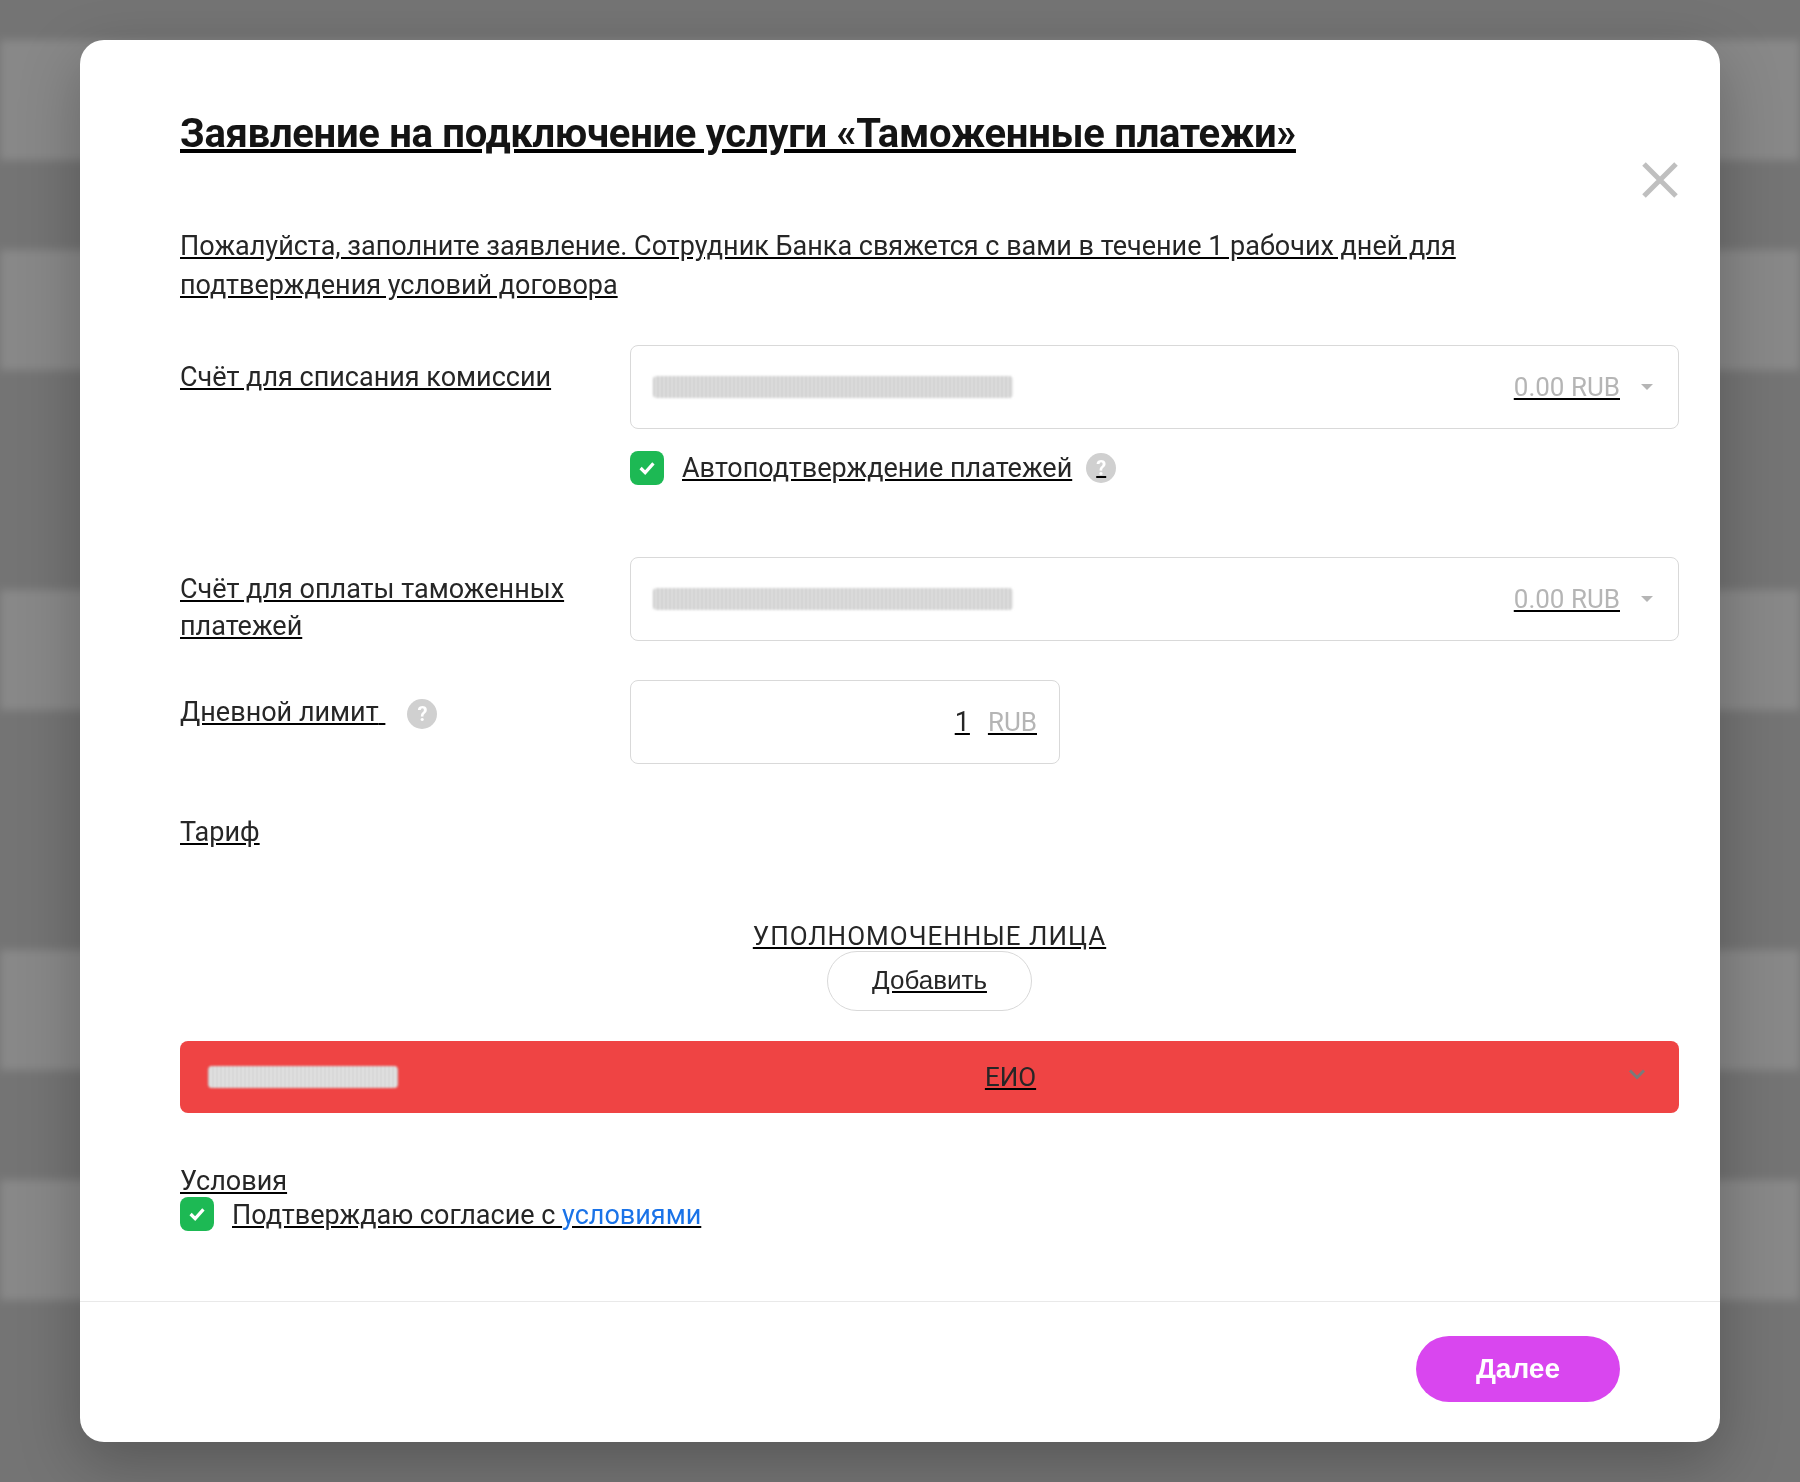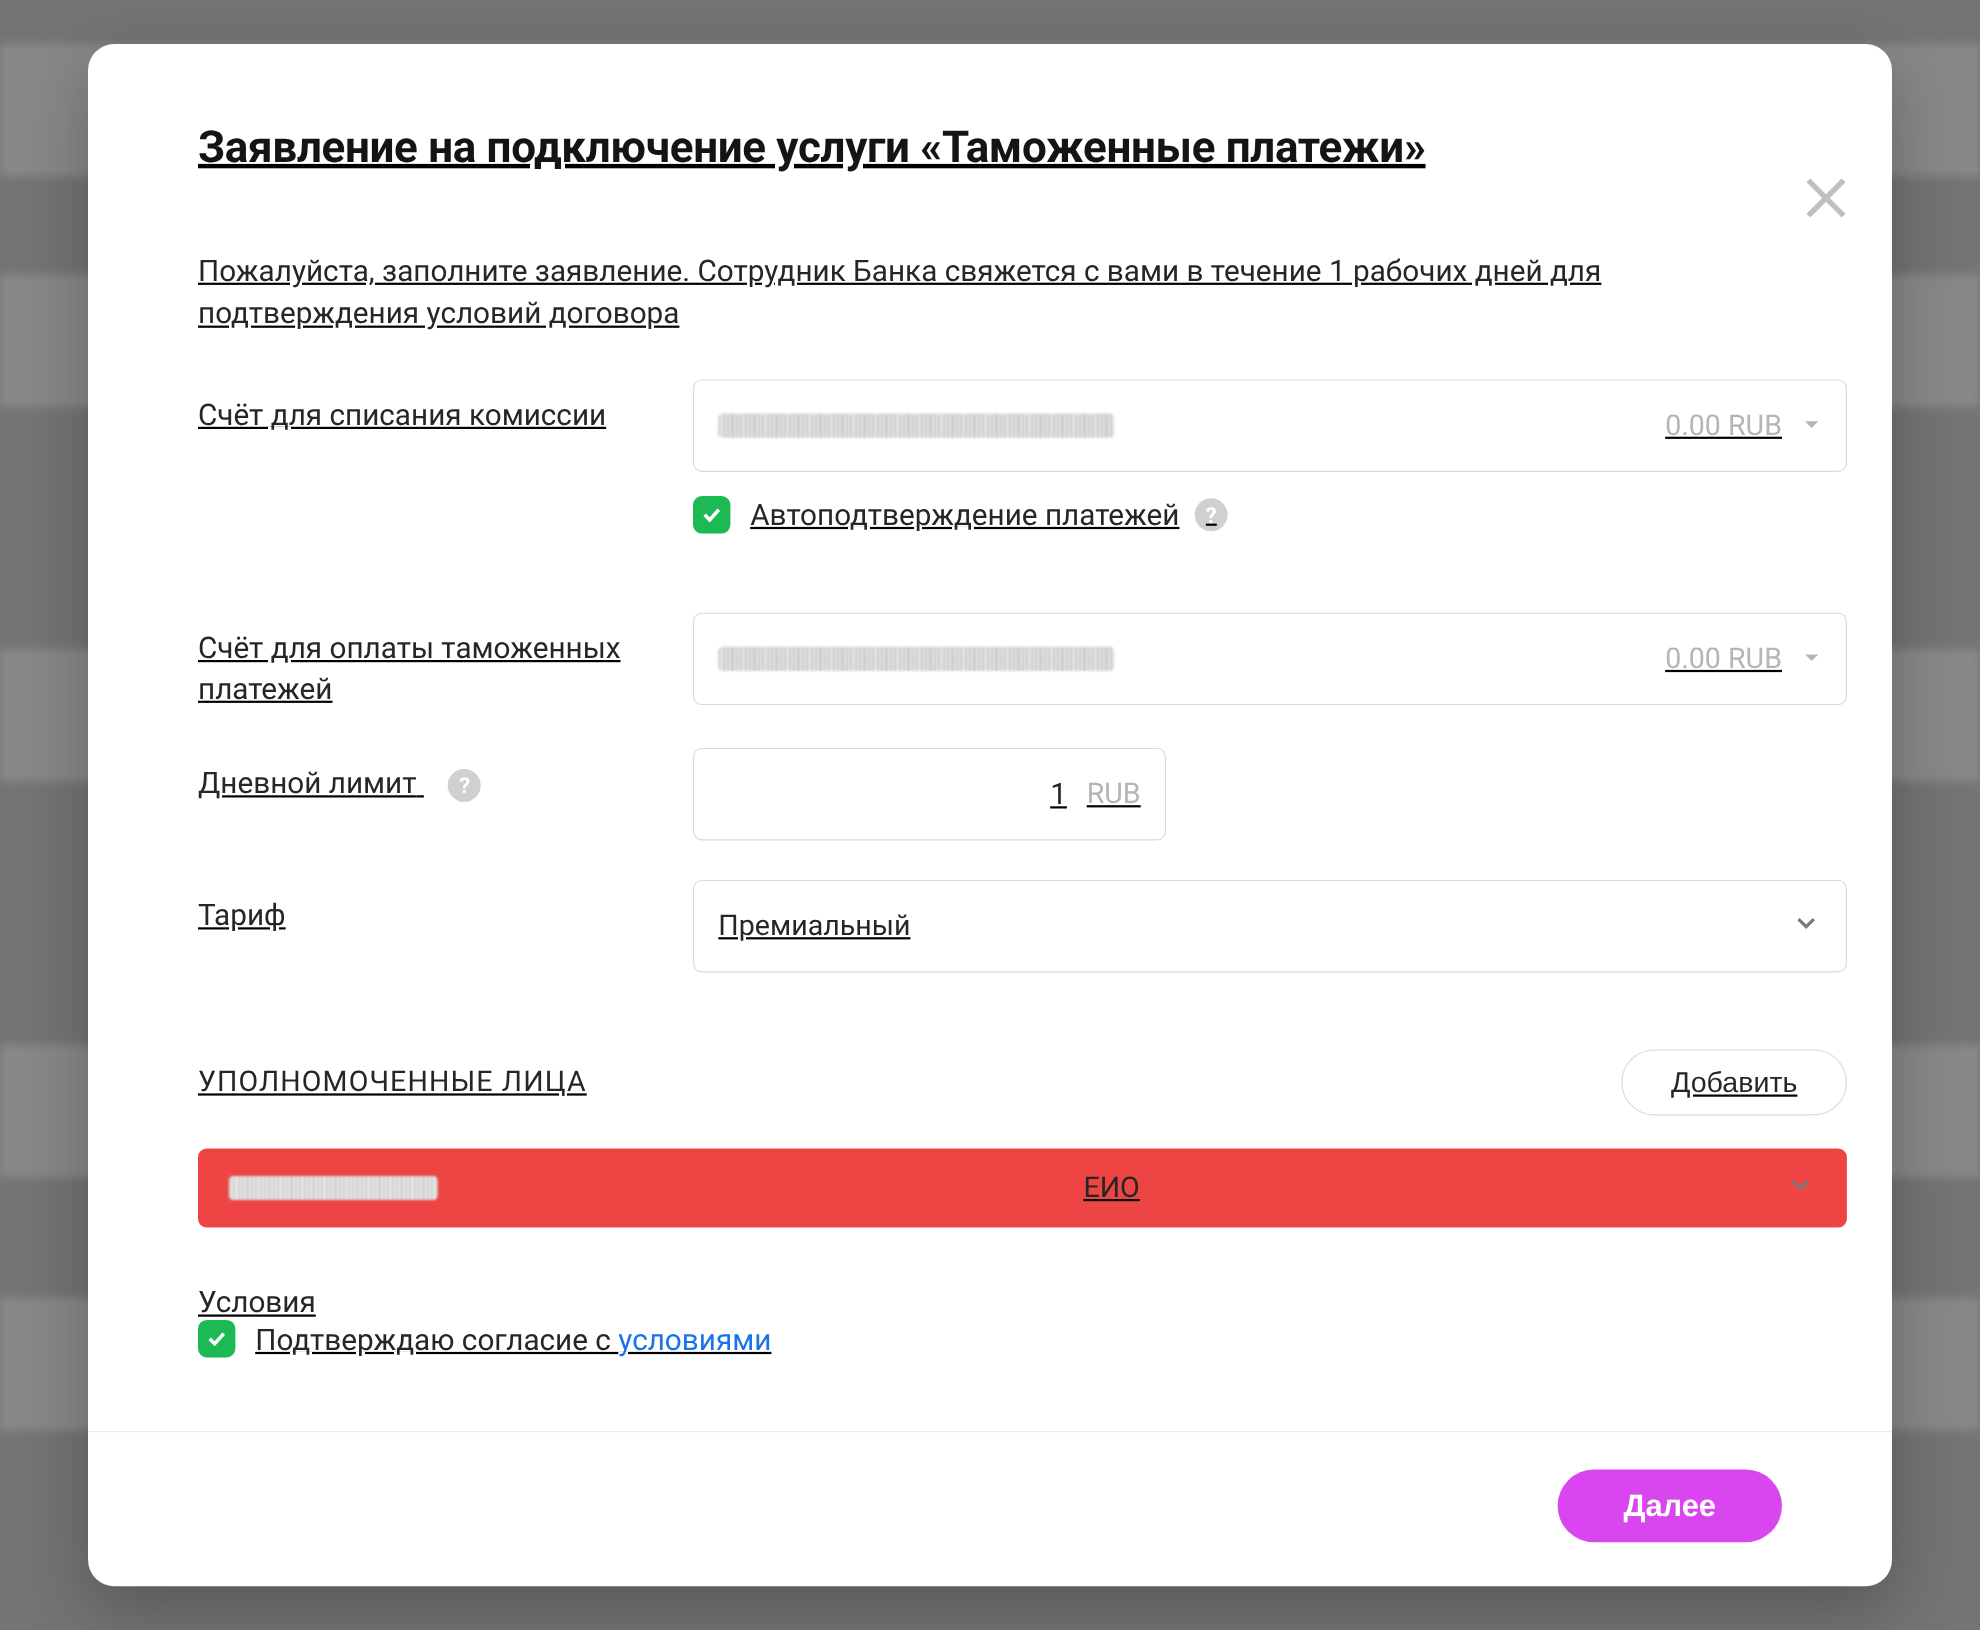--- a/index.html
+++ b/index.html
@@ -59,21 +59,21 @@
   .help-icon {
     width:30px; height:30px; border-radius:50%; background:#d0d0d0; color:#fff;
     display:inline-flex; align-items:center; justify-content:center; font-size:20px; font-weight:700; margin-left:14px;
     cursor:default;
   }
 
   .limit-input { width:430px; }
   .limit-input .num { flex:1; text-align:right; font-size:27px; color:#262626; padding-right:10px; }
   .limit-input .unit { color:#b5b5b5; font-size:26px; margin-left:8px; }
 
-  .section-head { display:flex; align-items:center; justify-content:space-between; margin-top:70px; margin-bottom:30px; }
+  .section-head { display:flex; align-items:center; justify-content:space-between; margin-top:70px; margin-bottom:30px;flex-direction:column; }
   .section-title { font-size:26px; letter-spacing:1px; color:#262626; text-transform:uppercase; }
   .btn-outline {
     height:60px; padding:0 44px; border:1px solid #d9d9d9; border-radius:999px; background:#fff;
     font-size:26px; color:#262626; display:flex; align-items:center; cursor:pointer;
   }
 
   .person-row {
     height:72px; background:#ef4444; border-radius:8px; display:flex; align-items:center;
     padding:0 28px; font-size:26px; color:#262626; cursor:pointer;
   }
@@ -175,31 +175,20 @@
         <div class="form-field">
           <div class="input-like limit-input">
             <span class="num">1</span>
             <span class="unit">RUB</span>
           </div>
         </div>
       </div>
 
       <div class="form-row">
         <div class="form-label">Тариф</div>
-        <div class="form-field">
-          <div class="select-like">
-            <span>Премиальный</span>
-            <div class="spacer"></div>
-            <span class="chevron">
-              <svg class="chevron-svg" viewBox="0 0 24 24">
-                  <path d="M6 9 L12 15 L18 9"></path>
-                </svg>
-            </span>
-          </div>
-        </div>
       </div>
 
       <div class="section-head">
         <div class="section-title">УПОЛНОМОЧЕННЫЕ ЛИЦА</div>
         <button class="btn-outline">
           <span>Добавить</span>
         </button>
       </div>
 
       <div class="person-row">

